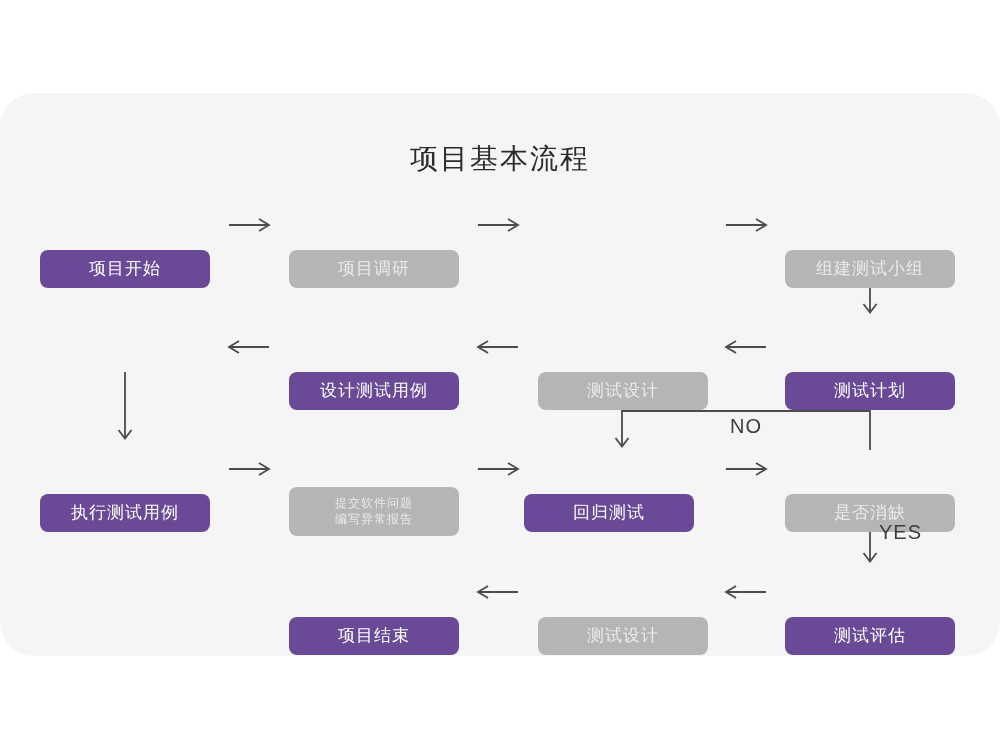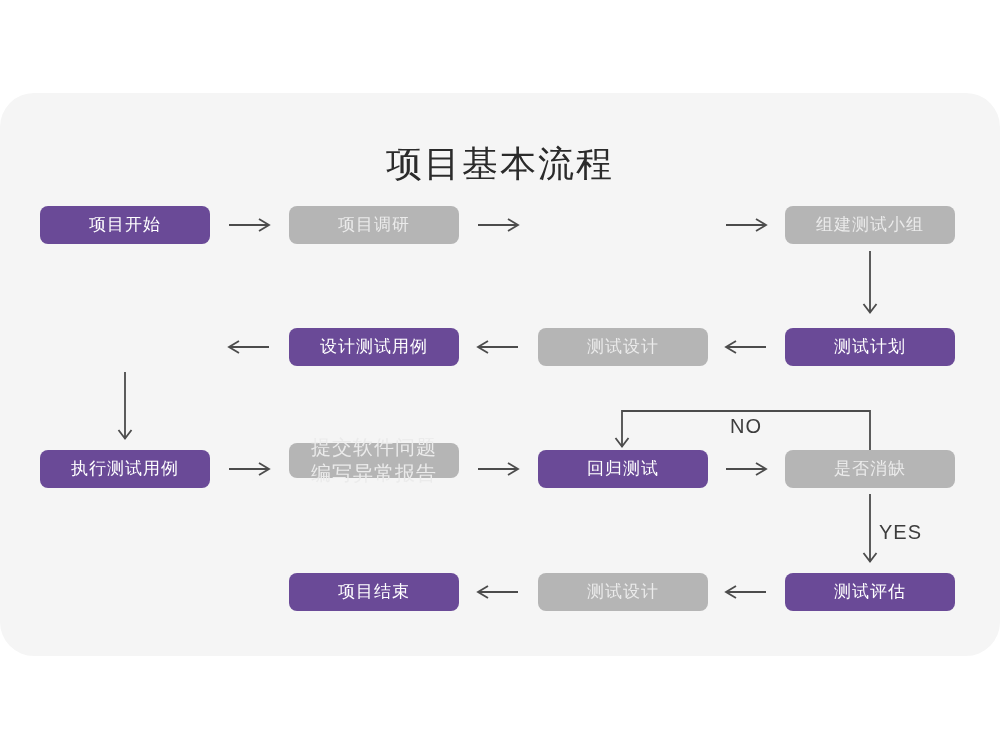--- a/index.html
+++ b/index.html
@@ -7,30 +7,30 @@
     width:1000px; height:750px; background:#ffffff; overflow:hidden;
     font-family:"Liberation Sans","DejaVu Sans",sans-serif;
   }
   .stage { position:relative; width:1000px; height:750px; }
   .panel {
     position:absolute; left:0; top:93px; width:1000px; height:563px;
     background:var(--panel-bg,#f5f5f5); border-radius:34px;
   }
   .title {
     position:absolute; top:140px; left:0; width:1000px; text-align:center;
-    font-size:36px; font-weight:500; letter-spacing:2px;
+    font-size:28px; font-weight:500; letter-spacing:2px;
     color:var(--title-text,#2b2b2b);
   }
   .node {
     position:absolute; width:170px; height:38px; border-radius:8px;
     display:flex; align-items:center; justify-content:center;
     font-size:17px; letter-spacing:1px; line-height:1.28;
-    text-align:center; white-space:pre-line; box-sizing:border-box;
+    text-align:center; white-space:pre-line; box-sizing:border-box;margin-top:44px;
   }
-  .node.tall { height:35px; font-size:20px; }
+  .node.tall { height:49px; font-size:12px; }
   .node[data-variant="purple"] { background:var(--purple,#6a4a97); color:var(--purple-text,#ffffff); }
   .node[data-variant="gray"]   { background:var(--gray,#b5b5b5);   color:var(--gray-text,#ebebeb); }
   svg.arrows { position:absolute; left:0; top:0; width:1000px; height:750px; }
   svg.arrows path {
     stroke:var(--arrow,#4c4c4c); stroke-width:1.8; fill:none;
     stroke-linecap:butt; stroke-linejoin:miter;
   }
   .flow-label {
     position:absolute; font-size:20px; letter-spacing:1px;
     color:var(--label-text,#3d3d3d);
@@ -77,21 +77,21 @@
   <div class="node" style="left:289px;top:206px" data-variant="gray">项目调研</div>
   <div class="node" style="left:785px;top:206px" data-variant="gray">组建测试小组</div>
 
   <div class="node" style="left:289px;top:328px" data-variant="purple">设计测试用例</div>
   <div class="node" style="left:538px;top:328px" data-variant="gray">测试设计</div>
   <div class="node" style="left:785px;top:328px" data-variant="purple">测试计划</div>
 
   <div class="node" style="left:40px;top:450px" data-variant="purple">执行测试用例</div>
   <div class="node tall" style="left:289px;top:443px" data-variant="gray">提交软件问题
 编写异常报告</div>
-  <div class="node" style="left:538px;top:450px" data-variant="purple">回归测试</div>
+  <div class="node" style="left:524px;top:450px" data-variant="purple">回归测试</div>
   <div class="node" style="left:785px;top:450px" data-variant="gray">是否消缺</div>
 
   <div class="node" style="left:289px;top:573px" data-variant="purple">项目结束</div>
   <div class="node" style="left:538px;top:573px" data-variant="gray">测试设计</div>
   <div class="node" style="left:785px;top:573px" data-variant="purple">测试评估</div>
 
   <div class="flow-label no">NO</div>
   <div class="flow-label yes">YES</div>
 
 </div>

